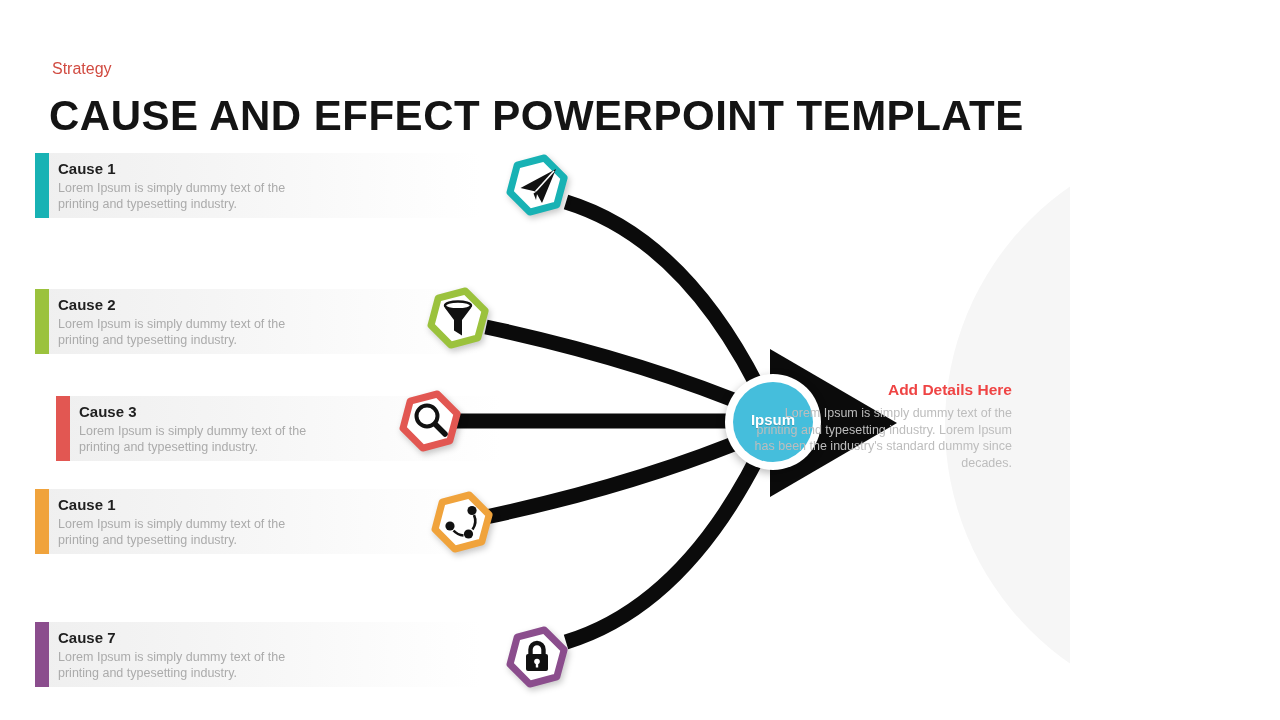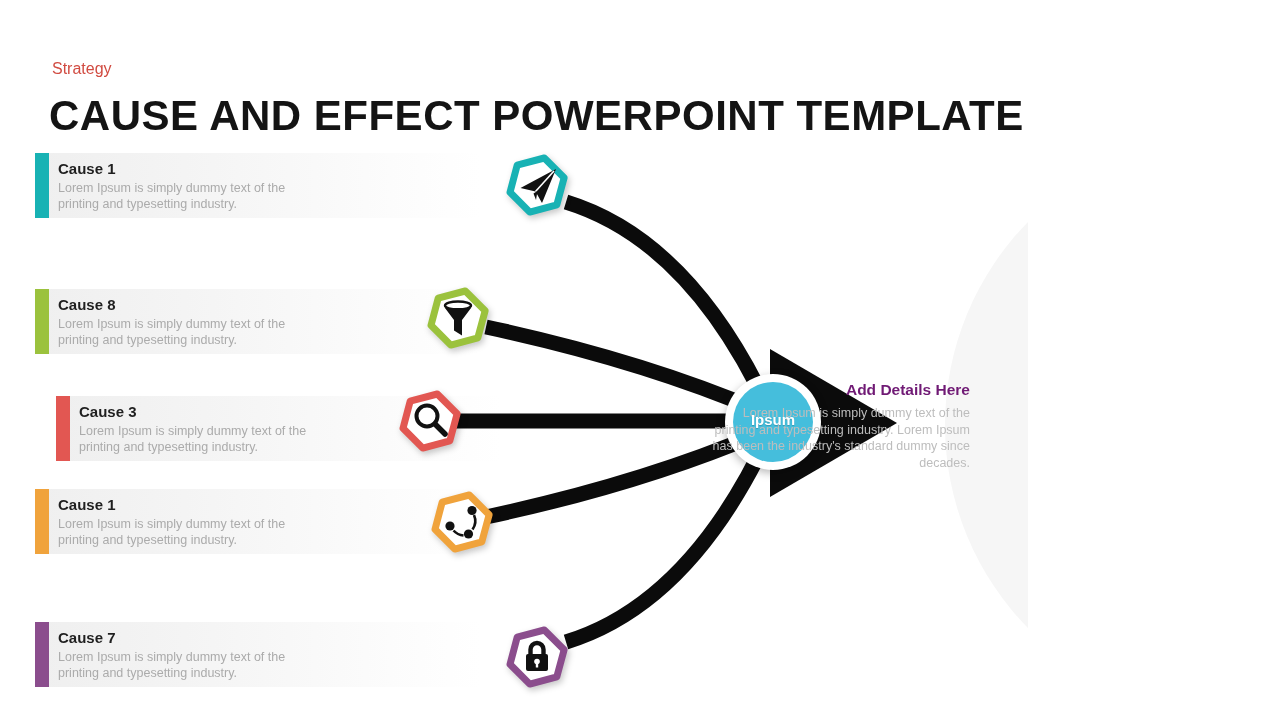--- a/index.html
+++ b/index.html
@@ -1,18 +1,18 @@
 <!DOCTYPE html>
 <html><head>
 <meta charset="utf-8">
 <style>
   html,body{margin:0;padding:0;background:#ffffff;}
   #canvas{
     position:relative;width:1028px;height:720px;overflow:hidden;
-    background:#ffffff;font-family:"Liberation Sans",sans-serif;
+    background:#ffffff;font-family:"Liberation Sans",sans-serif;padding-left:42px;
   }
   
   .eyebrow{
     position:absolute;left:52px;top:60px;font-size:16px;font-weight:400;
     color:var(--accent,#D14B41);
   }
   .main-title{
     position:absolute;left:49px;top:92px;font-size:42px;font-weight:700;
     color:#141414;letter-spacing:.5px;white-space:nowrap;
   }
@@ -42,21 +42,21 @@
     position:absolute;left:733px;top:411px;width:80px;z-index:4;
     text-align:center;font-size:15px;font-weight:700;color:#ffffff;
     text-shadow:0 1px 1px rgba(0,0,0,.2);
   }
   
   .detail-circle{
     position:absolute;left:945px;top:135px;width:580px;height:580px;
     border-radius:50%;background:#F6F6F6;z-index:0;
   }
   .detail-block{position:absolute;right:58px;top:381px;width:262px;text-align:right;z-index:2;}
-  .detail-heading{font-size:15.5px;font-weight:700;color:#701a75;margin-bottom:6px;}
+  .detail-heading{font-size:15.5px;font-weight:700;color:#ef4444;margin-bottom:6px;}
   .detail-body{font-size:12.5px;color:#BDBDBD;line-height:16.5px;}
   .z1{z-index:1}.z3{z-index:3}
 </style>
 </head>
 <body>
 
 <div id="canvas" style="--effect: #45BEDC; --accent: #D14B41;">
 
   <div class="detail-circle"></div>
 
@@ -66,21 +66,21 @@
   <div class="cause-row z1" style="top: 153px; --c: #18B2B4;">
     <div class="cause-bar"></div>
     <div class="cause-text">
       <div class="cause-title">Cause 1</div>
       <div class="cause-desc">Lorem Ipsum is simply dummy text of the printing and typesetting industry.</div>
     </div>
   </div>
   <div class="cause-row z1" style="top: 289px; --c: #9BC23D;">
     <div class="cause-bar"></div>
     <div class="cause-text">
-      <div class="cause-title">Cause 8</div>
+      <div class="cause-title">Cause 2</div>
       <div class="cause-desc">Lorem Ipsum is simply dummy text of the printing and typesetting industry.</div>
     </div>
   </div>
   <div class="cause-row z1" style="top: 396px; margin-left: 21px; --c: #E25752;">
     <div class="cause-bar"></div>
     <div class="cause-text">
       <div class="cause-title">Cause 3</div>
       <div class="cause-desc">Lorem Ipsum is simply dummy text of the printing and typesetting industry.</div>
     </div>
   </div>

